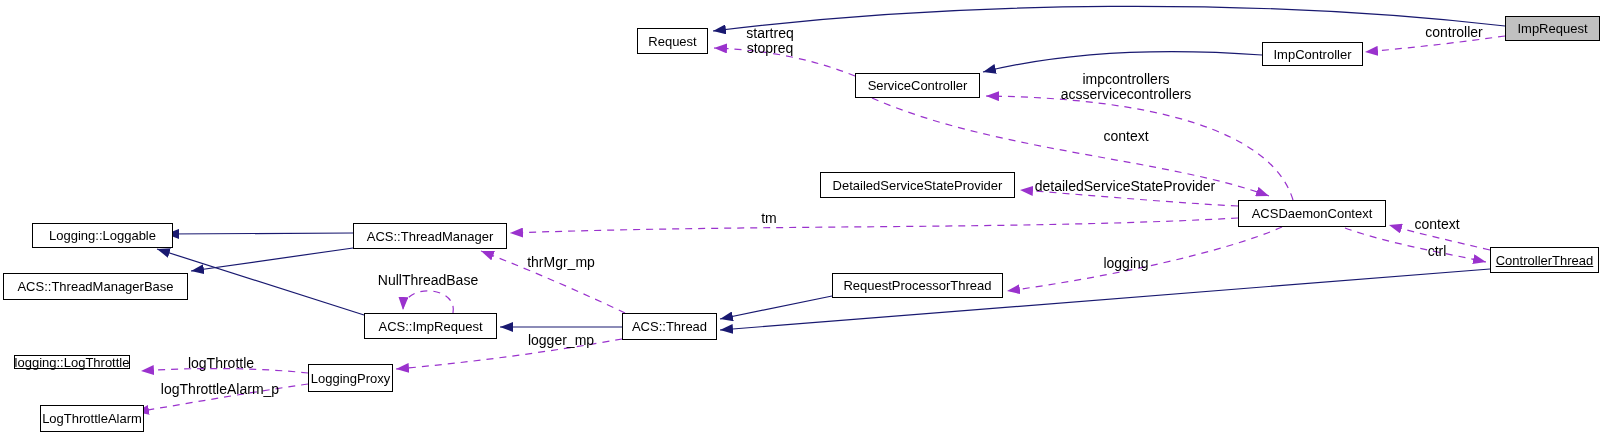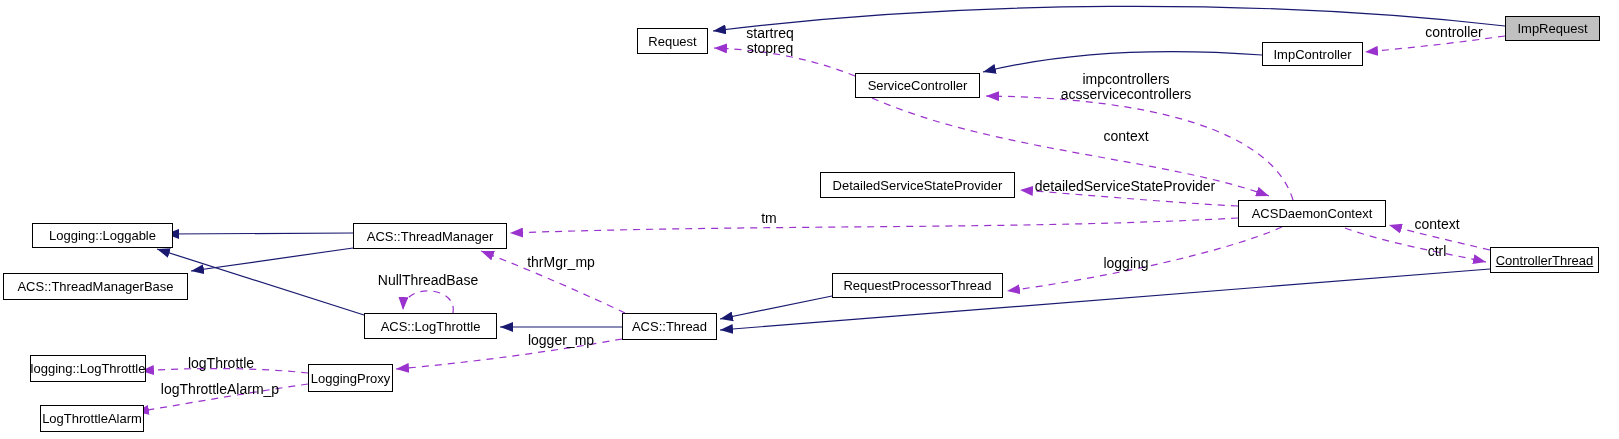--- a/index.html
+++ b/index.html
@@ -59,24 +59,24 @@
   <div class="node" style="left:637px;top:28px;width:71px;height:26px;">Request</div>
   <div class="node" style="left:855px;top:73px;width:125px;height:25px;">ServiceController</div>
   <div class="node" style="left:1262px;top:42px;width:101px;height:24px;">ImpController</div>
   <div class="node hl" style="left:1505px;top:16px;width:95px;height:25px;">ImpRequest</div>
   <div class="node" style="left:820px;top:172px;width:195px;height:26px;">DetailedServiceStateProvider</div>
   <div class="node" style="left:1238px;top:200px;width:148px;height:27px;">ACSDaemonContext</div>
   <div class="node" style="left:1490px;top:247px;width:109px;height:26px;text-decoration:underline;">ControllerThread</div>
   <div class="node" style="left:32px;top:223px;width:141px;height:25px;">Logging::Loggable</div>
   <div class="node" style="left:3px;top:273px;width:185px;height:27px;">ACS::ThreadManagerBase</div>
   <div class="node" style="left:353px;top:223px;width:154px;height:26px;">ACS::ThreadManager</div>
-  <div class="node" style="left:364px;top:313px;width:133px;height:26px;">ACS::LogThrottle</div>
+  <div class="node" style="left:364px;top:313px;width:133px;height:26px;">ACS::ImpRequest</div>
   <div class="node" style="left:622px;top:313px;width:95px;height:27px;">ACS::Thread</div>
   <div class="node" style="left:832px;top:273px;width:171px;height:25px;">RequestProcessorThread</div>
-  <div class="node" style="left:30px;top:355px;width:116px;height:27px;">logging::LogThrottle</div>
+  <div class="node" style="left:14px;top:355px;width:116px;height:14px;">logging::LogThrottle</div>
   <div class="node" style="left:40px;top:405px;width:104px;height:27px;">LogThrottleAlarm</div>
   <div class="node" style="left:308px;top:364px;width:85px;height:28px;">LoggingProxy</div>
 
   <div class="elabel" style="left:770px;top:41px;">
     <span>startreq</span>
     <span>stopreq</span>
   </div>
   <div class="elabel" style="left:1437px;top:32px;margin-left:17px;">controller</div>
   <div class="elabel" style="left:1126px;top:87px;">
     <span>impcontrollers</span>

